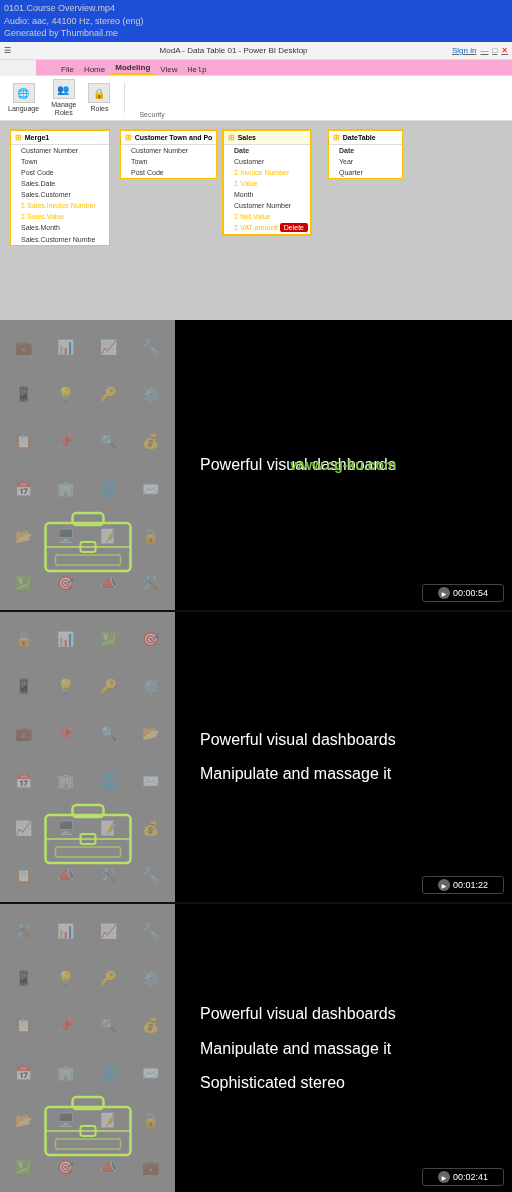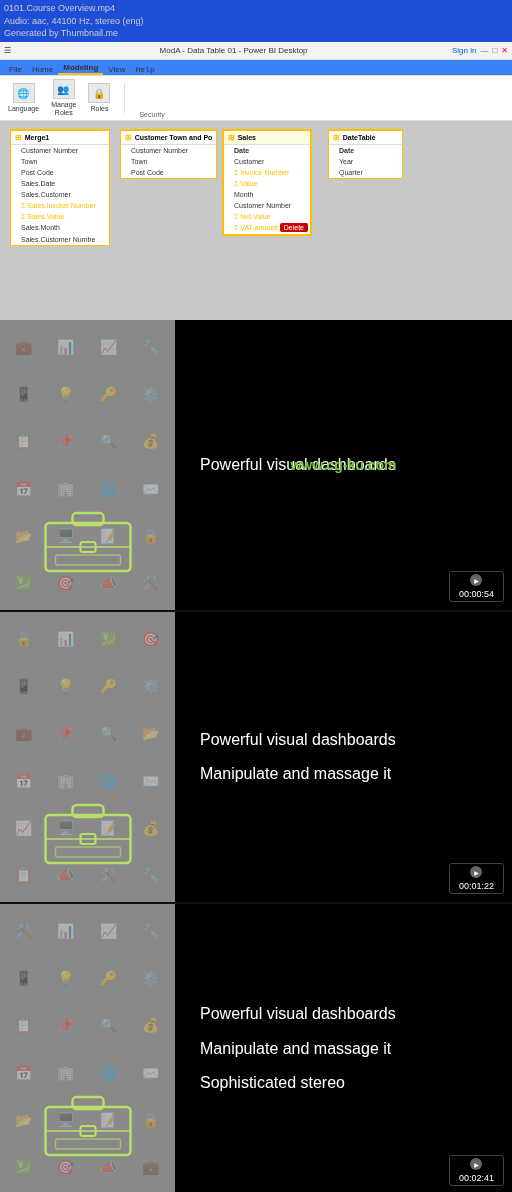--- a/index.html
+++ b/index.html
@@ -53,20 +53,21 @@
       text-align: center;
       font-size: 8px;
       color: #333;
     }
 
     #app-titlebar-controls {
       display: flex;
       gap: 4px;
       font-size: 8px;
       color: #666;
+      text-decoration: underline;
     }
 
     
     #ribbon {
       background: #fff;
       height: 60px;
       border-bottom: 1px solid #ddd;
       display: flex;
       align-items: flex-start;
       padding: 2px 4px;
@@ -211,27 +212,26 @@
     }
 
     
     .timestamp-badge {
       position: absolute;
       bottom: 8px;
       right: 8px;
       background: rgba(0,0,0,0.6);
       border: 1px solid #444;
       border-radius: 3px;
-      padding: 2px 9px;
+      padding: 2px 15px;
       color: #fff;
       font-size: 9px;
       display: flex;
       align-items: center;
       gap: 3px;
-      flex-direction: column;
     }
 
     .timestamp-play {
       width: 12px;
       height: 12px;
       border-radius: 50%;
       background: #666;
       display: flex;
       align-items: center;
       justify-content: center;
@@ -277,21 +277,21 @@
       <span style="font-size:8px; margin-right:4px;">☰</span>
       <span id="app-titlebar-title">ModA - Data Table 01 - Power BI Desktop</span>
       <div id="app-titlebar-controls">
         <span style="color:#0066cc; font-size:8px;">Sign in</span>
         <span style="cursor:pointer;">—</span>
         <span style="cursor:pointer;">□</span>
         <span style="cursor:pointer; color:red;">✕</span>
       </div>
     </div>
 
-    <div style="background:#3b82f6; height:16px; display:flex; align-items:flex-end; padding:0 4px; border-bottom:1px solid #ddd;">
+    <div style="background:#f9a8d4; height:16px; display:flex; align-items:flex-end; padding:0 20px; border-bottom:1px solid #ddd;margin-left:36px;">
       <span style="font-size:8px; padding:1px 5px; color:#333;">File</span>
       <span style="font-size:8px; padding:1px 5px; color:#333;">Home</span>
       <span style="font-size:8px; padding:1px 5px; color:#333; border-bottom:2px solid #ffc000; font-weight:bold;">Modeling</span>
       <span style="font-size:8px; padding:1px 5px; color:#333;">View</span>
       <span style="font-size:8px; padding:1px 5px; color:#333;font-family:Liberation Mono, monospace;">Help</span>
     </div>
 
     <div id="ribbon" style="height:45px; background:#fff; border-bottom:1px solid #ddd; display:flex; align-items:center; padding:0 8px; gap:12px;">
       <div style="display:flex;flex-direction:column;align-items:center;font-size:7px;color:#333;gap:2px;">
         <div style="width:22px;height:20px;background:#e8e8e8;border:1px solid #ccc;display:flex;align-items:center;justify-content:center;font-size:10px;">🌐</div>

